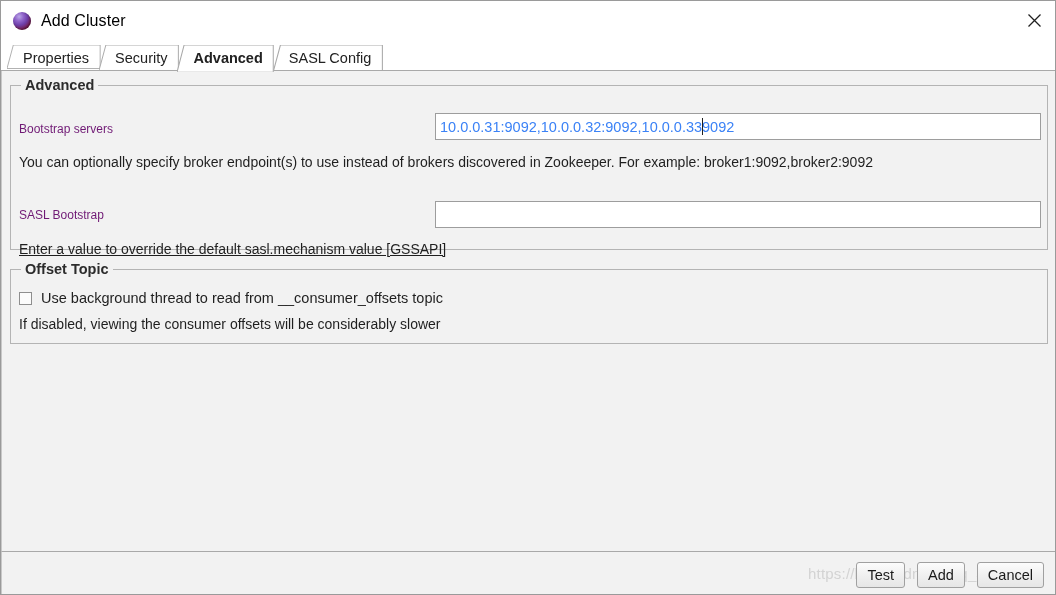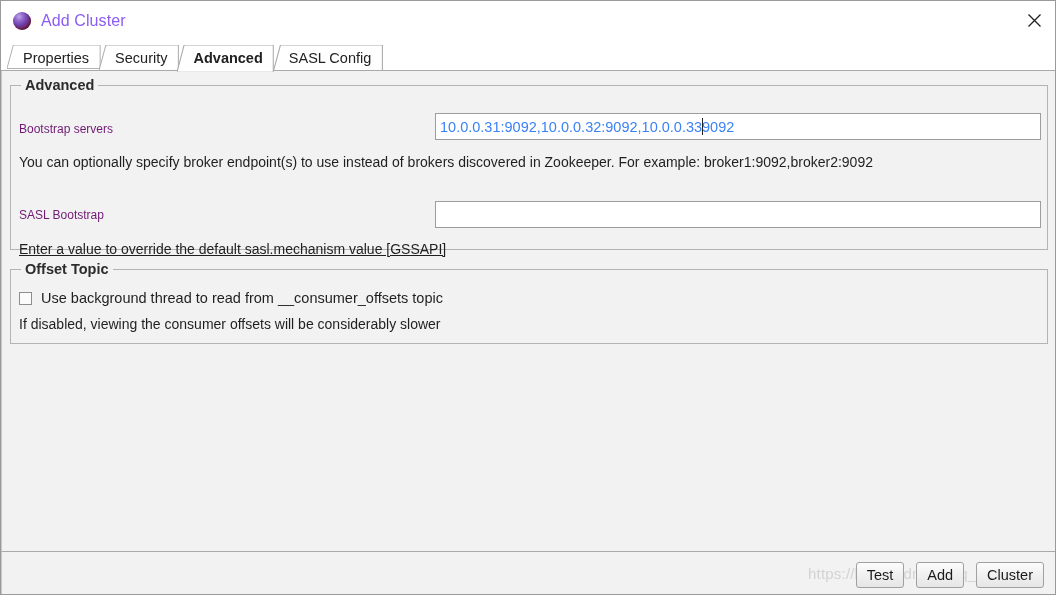--- a/index.html
+++ b/index.html
@@ -37,21 +37,21 @@
     margin-left: 12px;
     border-radius: 50%;
     background:
       radial-gradient(circle at 34% 26%, #b9a7e8 0%, #8f63c9 26%, #6d3fa8 48%, #7a1f55 72%, #58143d 100%);
     box-shadow: inset -1px -1px 2px rgba(0,0,0,.35);
     flex: 0 0 auto;
   }
   .title-text {
     margin-left: 10px;
     font-size: 16px;
-    color: #8b5cf6;
+    color: #000000;
     letter-spacing: .1px;
     text-align: right;
   }
   .titlebar-close {
     position: absolute;
     right: 0; top: 0;
     width: 46px;
     height: 39px;
     display: flex;
     align-items: center;
@@ -338,17 +338,17 @@
       <div class="help-text" id="help-offset">If disabled, viewing the consumer offsets will be considerably slower</div>
     </div>
 
   </div>
 
   <div class="bottombar">
     <div class="watermark">https://blog.csdn.net/qq_42</div>
     <div class="btn-row">
       <div class="btn">Test</div>
       <div class="btn">Add</div>
-      <div class="btn">Cluster</div>
+      <div class="btn">Cancel</div>
     </div>
   </div>
 
 </div>
 
 </body></html>

